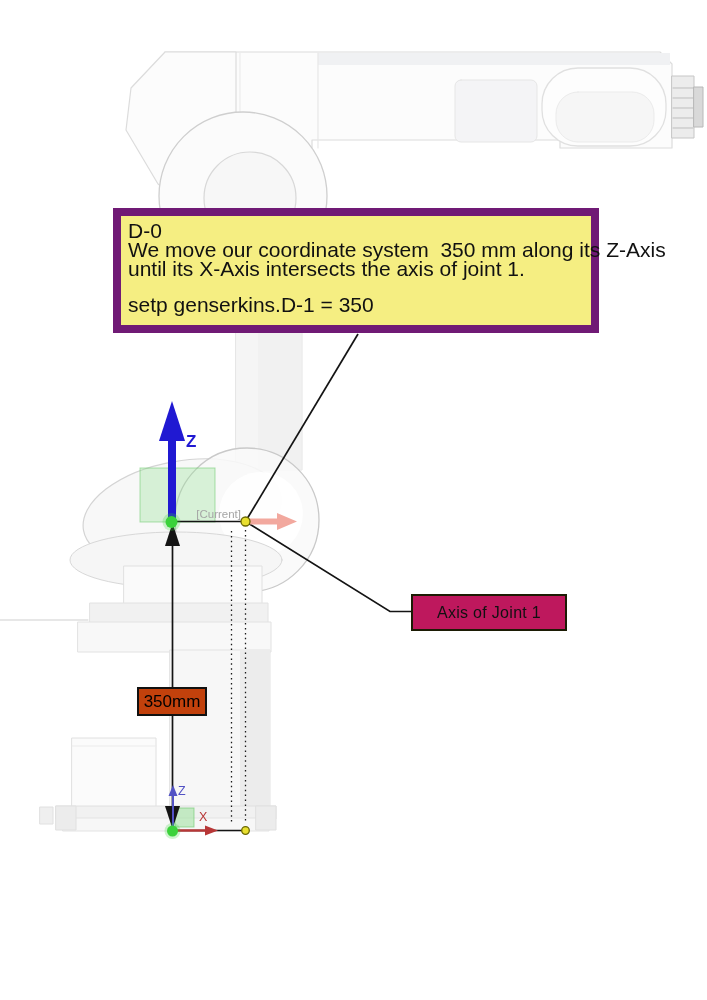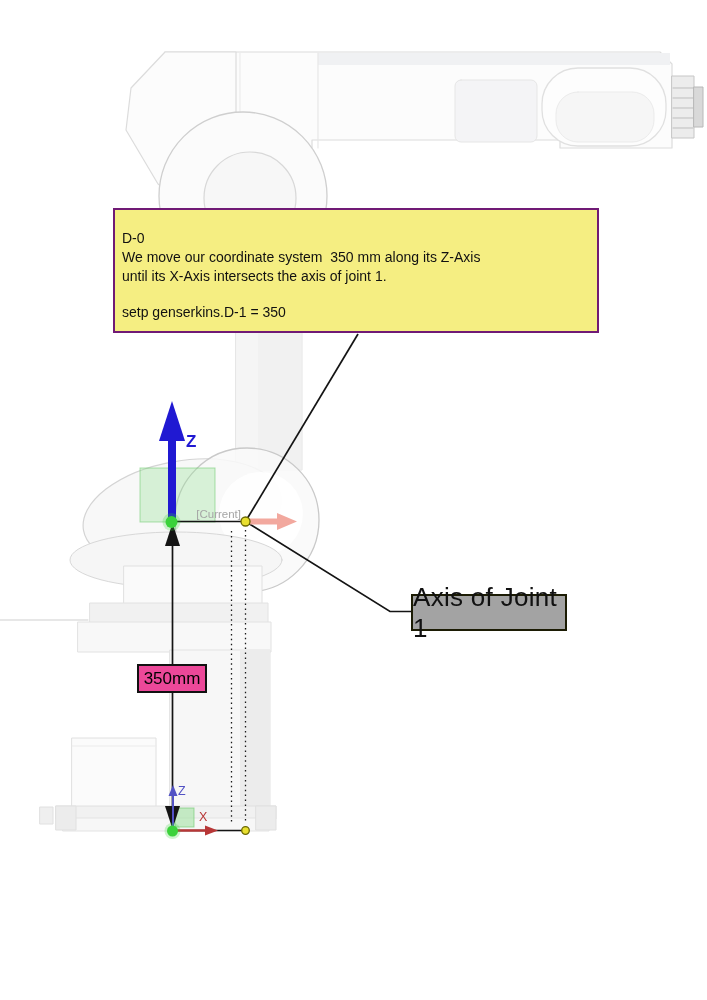--- a/index.html
+++ b/index.html
@@ -5,35 +5,35 @@
   html,body { margin:0; padding:0; background:#fff; }
   .stage {
     position:relative; width:707px; height:1000px; background:#ffffff;
     font-family:"Liberation Sans", sans-serif; overflow:hidden;
   }
   .stage svg { position:absolute; left:0; top:0; }
   svg text { font-family:"Liberation Sans", sans-serif; }
 
   .callout {
     position:absolute; left:113px; top:208px; width:486px; height:125px;
-    box-sizing:border-box; background:#f5ee82; border:2px solid #701a75;
-    padding:19px 7px; color:#111; font-size:14px; line-height:19px;
+    box-sizing:border-box; background:#f5ee82; border:8px solid #701a75;
+    padding:5px 7px; color:#111; font-size:21px; line-height:19px;
   }
   .callout .body { white-space:pre; }
   .callout .cmd  { margin-top:17px; }
 
   .joint-label {
     position:absolute; left:411px; top:594px; width:156px; height:37px;
-    box-sizing:border-box; background:#a3a3a3; border:2px solid #1c1c04;
+    box-sizing:border-box; background:#be185d; border:2px solid #1c1c04;
     display:flex; align-items:center; justify-content:center;
-    font-size:26px; color:#111; letter-spacing:0.3px;
+    font-size:16px; color:#111; letter-spacing:0.3px;
   }
   .dim-label {
-    position:absolute; left:137px; top:664px; width:70px; height:29px;
-    box-sizing:border-box; background:#ec4899; border:2px solid #111;
+    position:absolute; left:137px; top:687px; width:70px; height:29px;
+    box-sizing:border-box; background:#c2410c; border:2px solid #111;
     display:flex; align-items:center; justify-content:center;
     font-size:17px; color:#000;
   }
 </style>
 </head>
 <body>
 
 <div class="stage">
 
   <svg width="707" height="1000" viewBox="0 0 707 1000">

